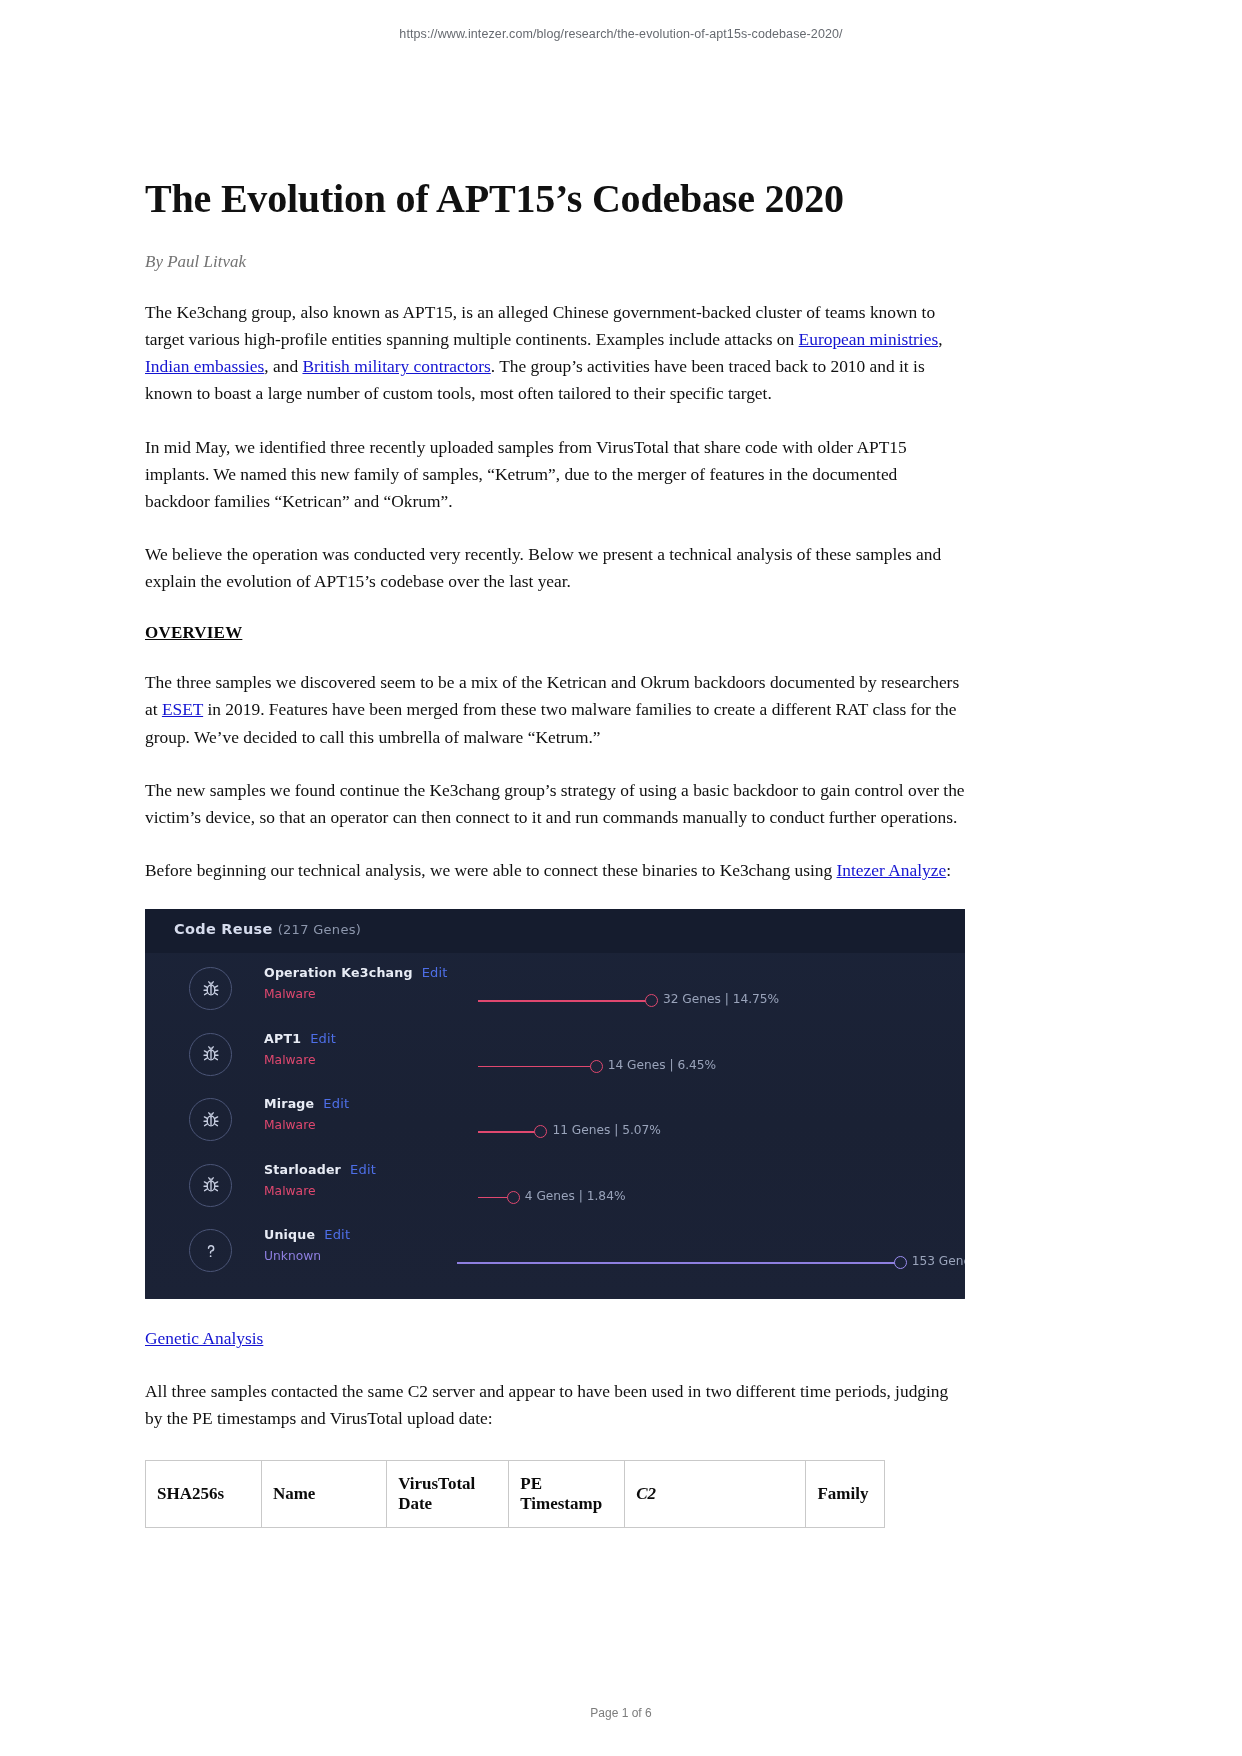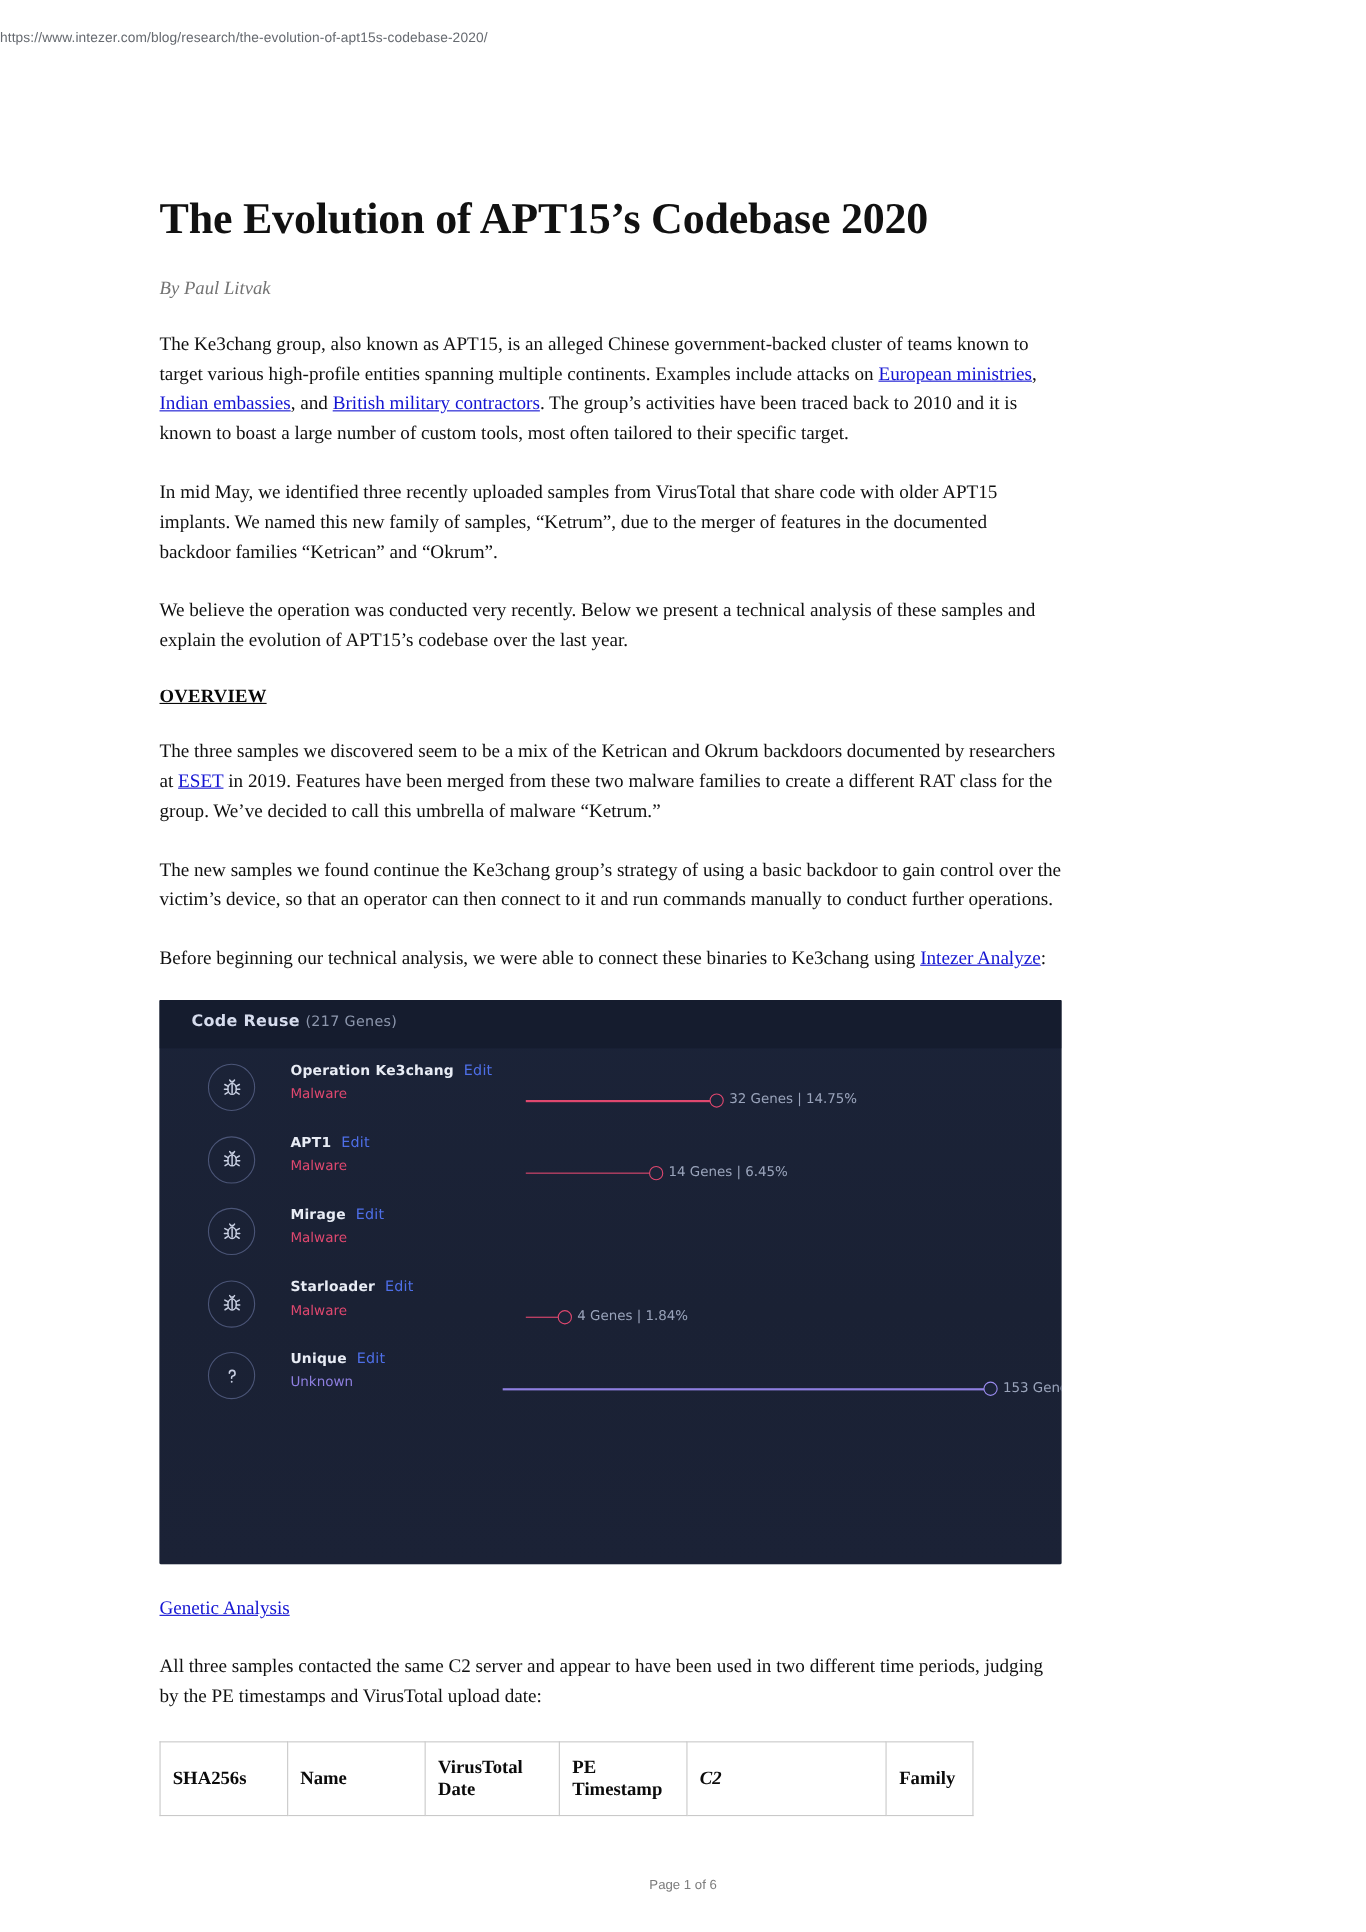--- a/index.html
+++ b/index.html
@@ -19,20 +19,21 @@
     position: relative;
     width: 1242px;
     height: 1756px;
     box-sizing: border-box;
   }
   .header-url {
     position: absolute;
     top: 27px;
     left: 0;
     width: 1242px;
+    text-align: center;
     font-family: "Liberation Sans", sans-serif;
     font-size: 12.5px;
     color: #666a70;
     letter-spacing: 0.1px;
   }
   .content {
     position: absolute;
     left: 145px;
     top: 175px;
     width: 820px;
@@ -73,21 +74,21 @@
     font-size: 17px;
     font-weight: bold;
     margin: 28px 0 0 0;
     color: #080808;
     letter-spacing: 0.2px;
     text-decoration: underline;
   }
   .figure {
     margin-top: 25px;
     width: 820px;
-    height: 513px;
+    height: 390px;
     background: #1b2235;
     position: relative;
     overflow: hidden;
     border-radius: 1px;
   }
   .fig-inner {
     position: absolute;
     inset: 0;
     background: linear-gradient(180deg,#1b2338 0%,#1a2134 55%,#1b2236 100%);
   }
@@ -305,20 +306,25 @@
                 <ellipse cx="12" cy="13" rx="4.2" ry="5.4"></ellipse>
                 <path d="M12 7.6V5.4"></path>
                 <path d="M9.6 4.2l1.3 1.6M14.4 4.2l-1.3 1.6"></path>
                 <path d="M7.8 10.2L4.8 8.6M7.8 13.4H4.4M7.8 16.4l-2.8 1.8"></path>
                 <path d="M16.2 10.2l3-1.6M16.2 13.4h3.4M16.2 16.4l2.8 1.8"></path>
                 <path d="M12 9v8"></path>
               </svg>
             </div>
             <div class="row-name"><span>Mirage</span><span class="row-edit">Edit</span></div>
             <div class="row-type">Malware</div>
+            <div class="bar-wrap">
+              <div class="bar-line" style="left: 31%; width: 9%;"></div>
+              <div class="bar-dot" style="left: calc(40% - 6px);"></div>
+              <div class="bar-val" style="left: calc(40% + 12px);">11 Genes | 5.07%</div>
+            </div>
           </div>
           <div class="row">
             <div class="icon-circle">
               <svg width="22" height="22" viewBox="0 0 24 24" fill="none" stroke="#c8cfe2" stroke-width="1.5" stroke-linecap="round">
                 <ellipse cx="12" cy="13" rx="4.2" ry="5.4"></ellipse>
                 <path d="M12 7.6V5.4"></path>
                 <path d="M9.6 4.2l1.3 1.6M14.4 4.2l-1.3 1.6"></path>
                 <path d="M7.8 10.2L4.8 8.6M7.8 13.4H4.4M7.8 16.4l-2.8 1.8"></path>
                 <path d="M16.2 10.2l3-1.6M16.2 13.4h3.4M16.2 16.4l2.8 1.8"></path>
                 <path d="M12 9v8"></path>

